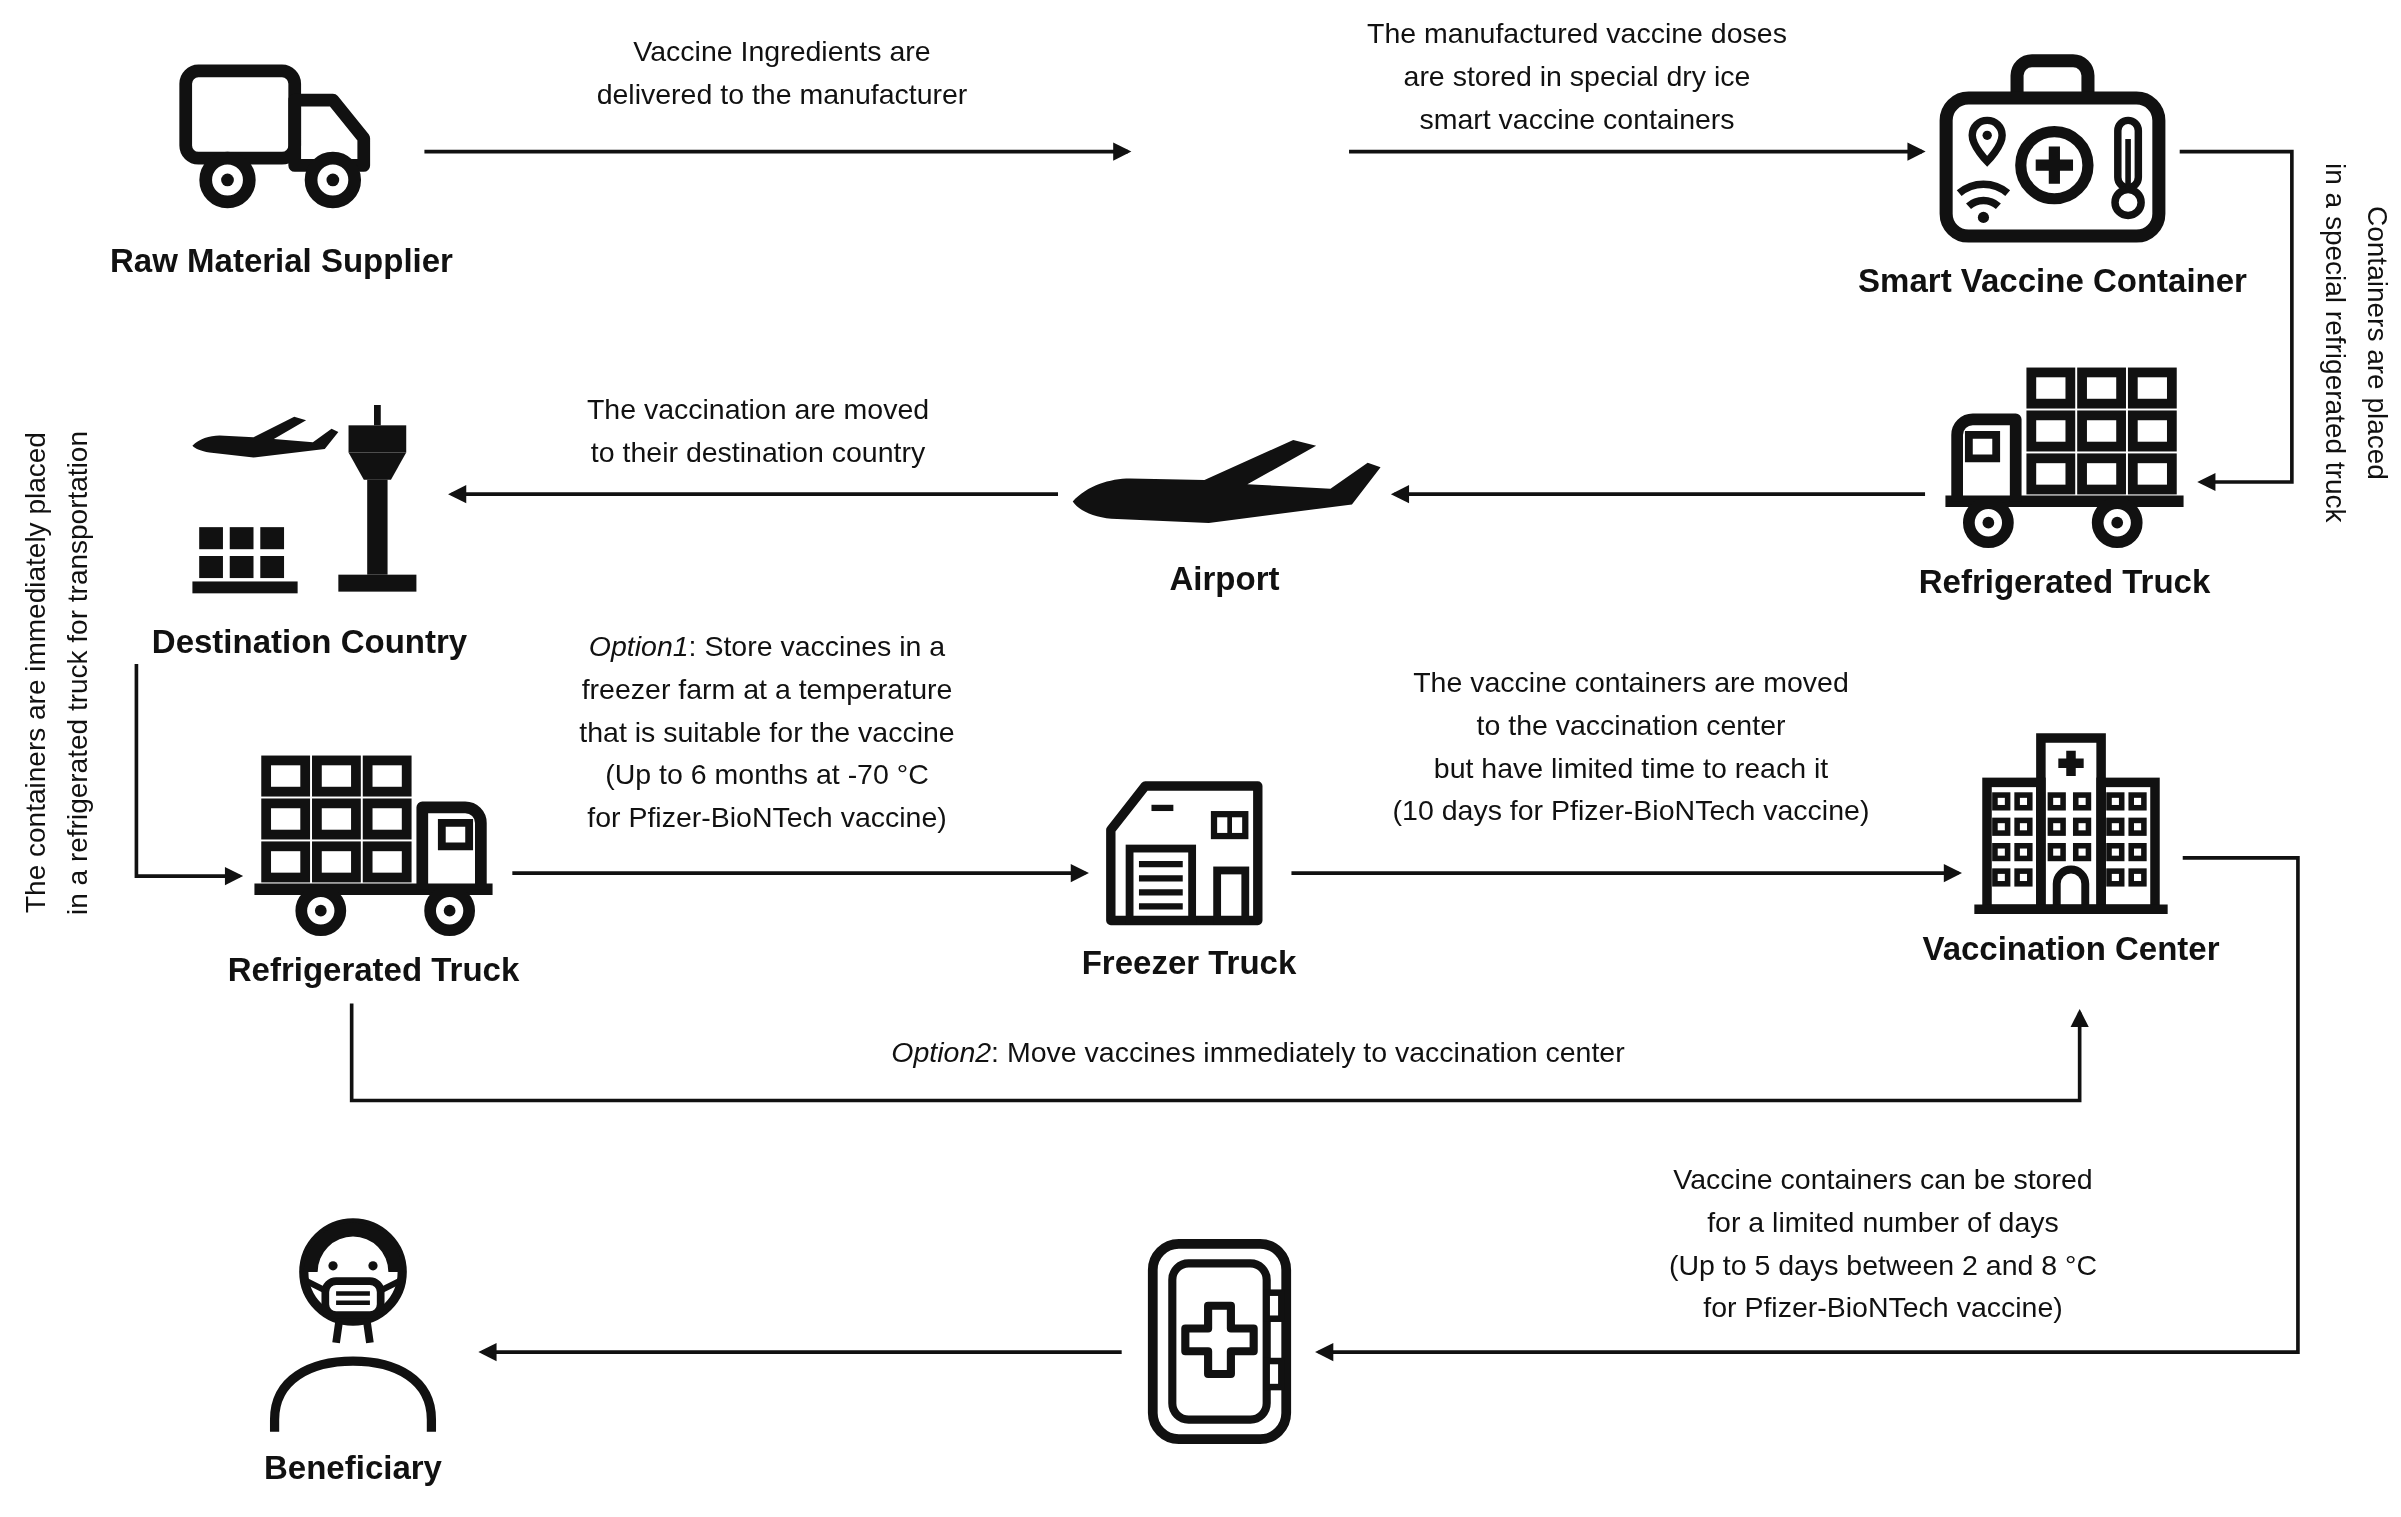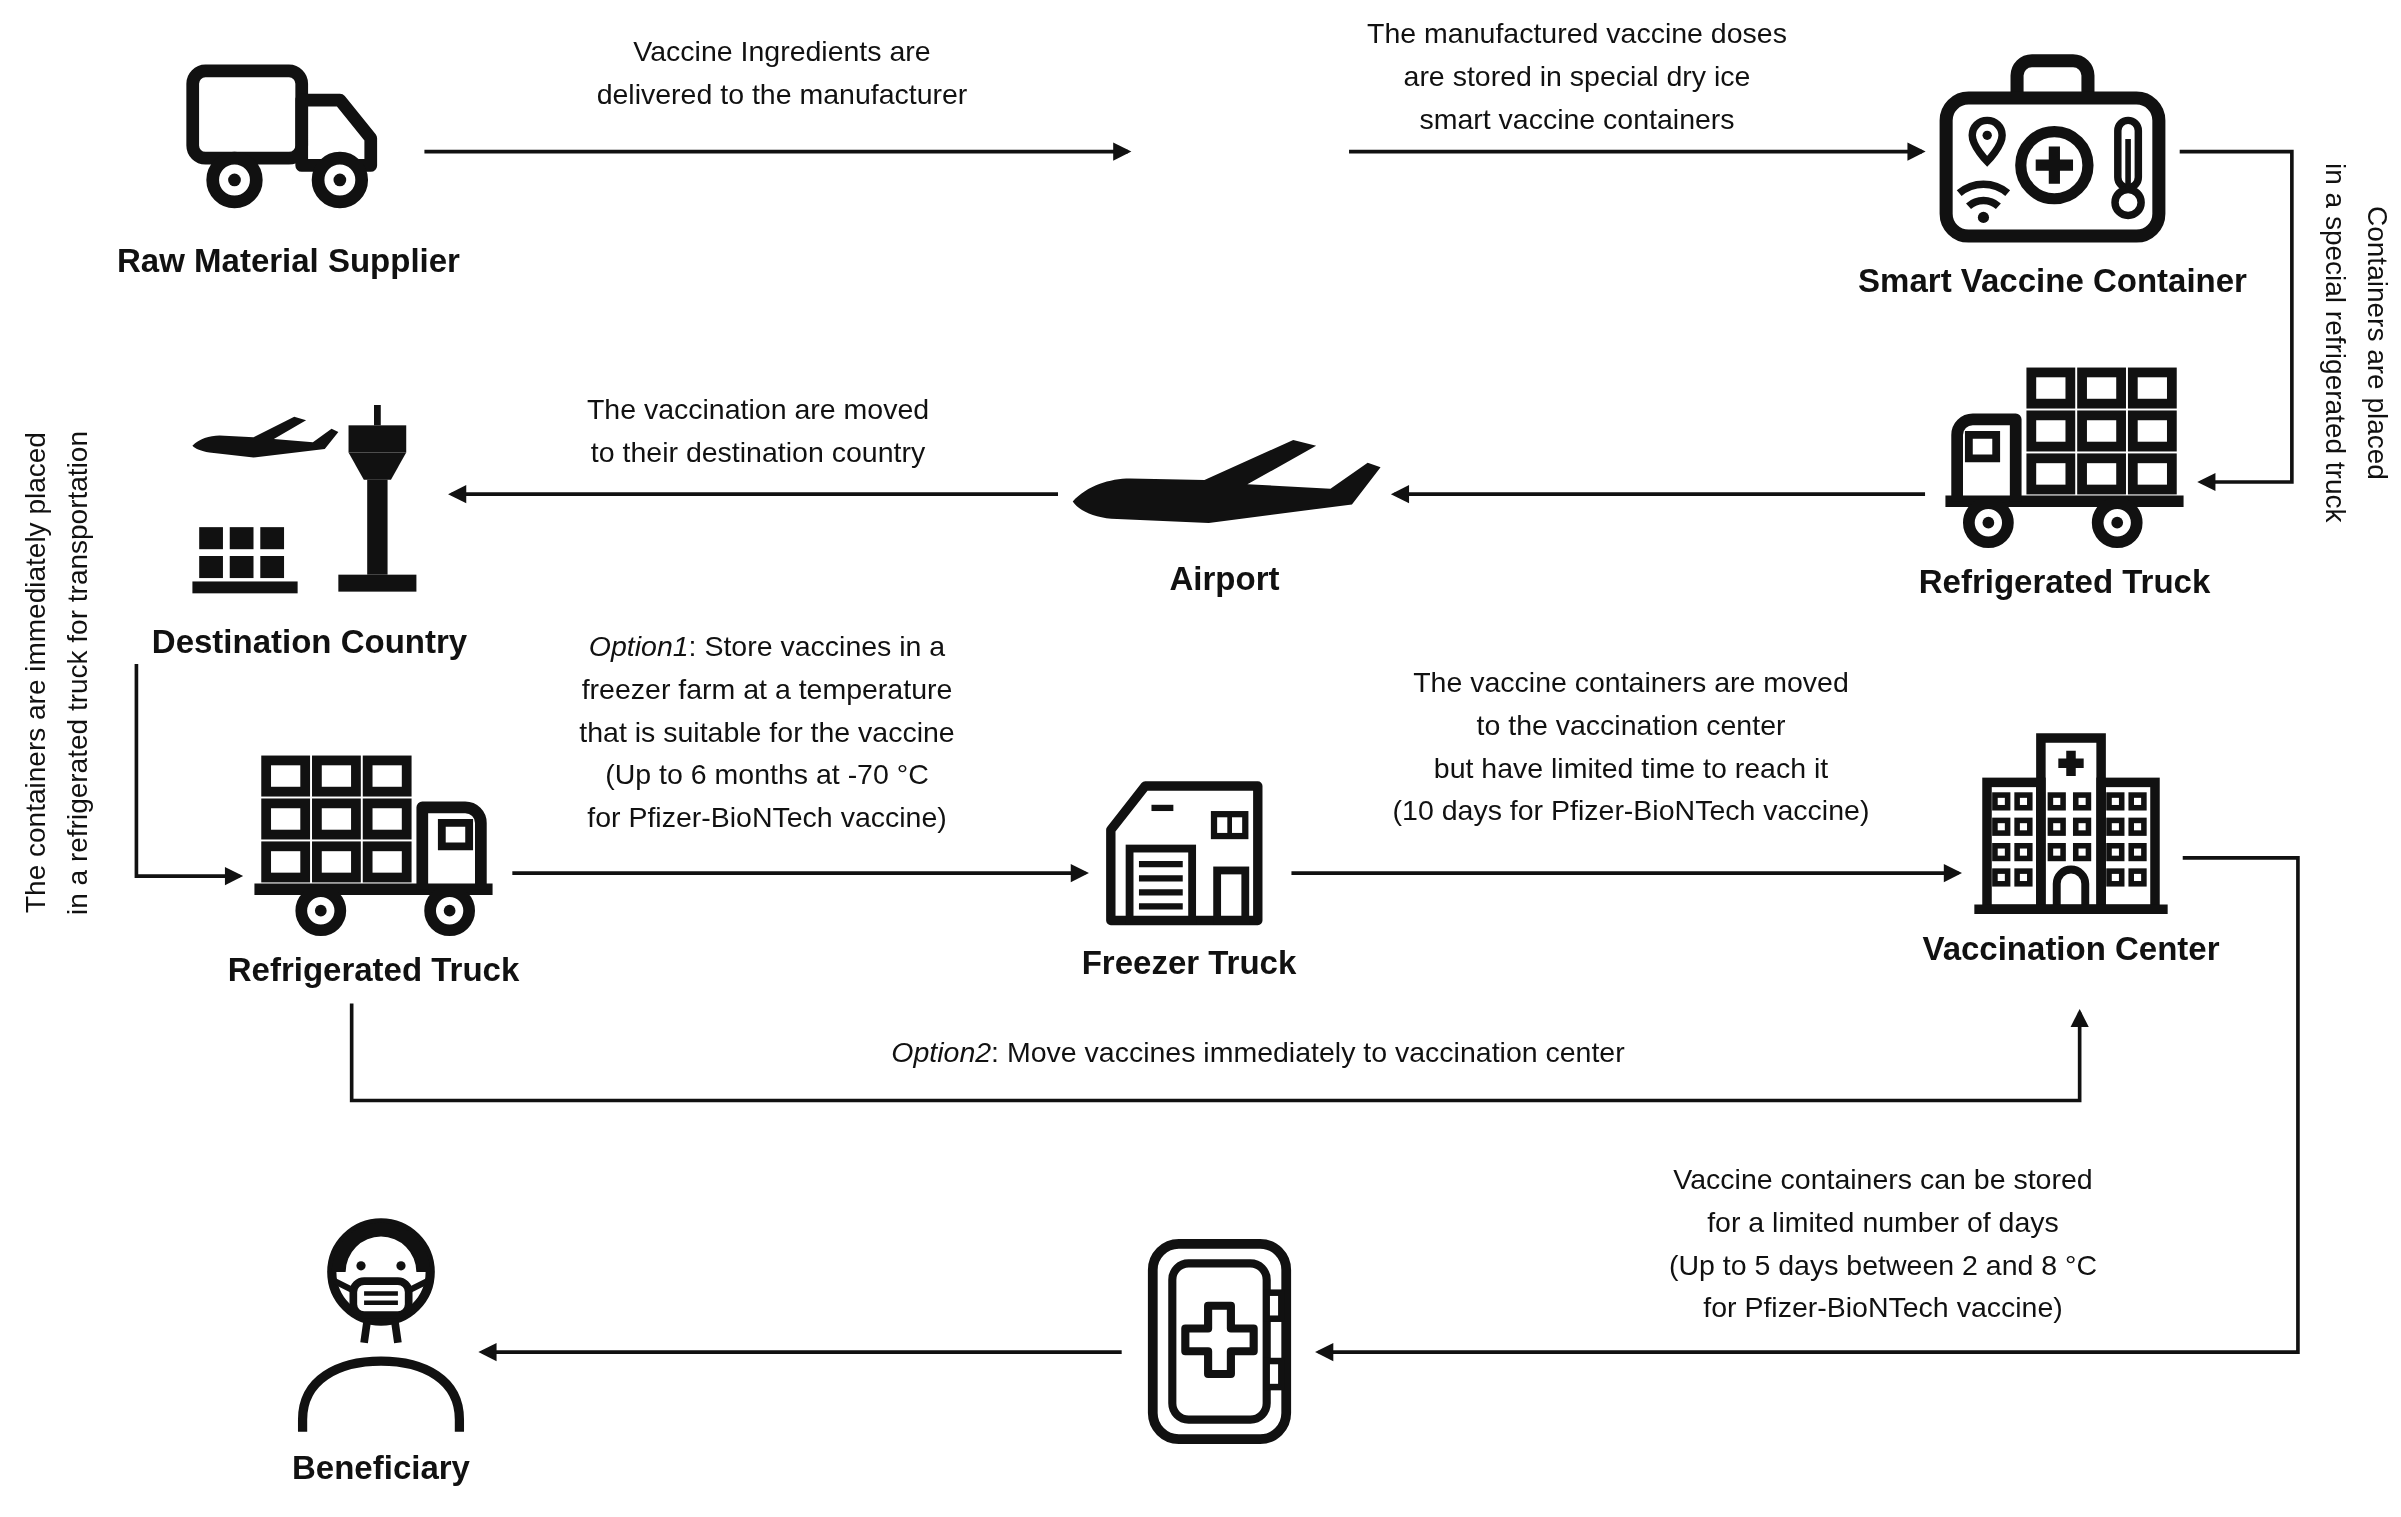--- a/index.html
+++ b/index.html
@@ -45,21 +45,21 @@
       <path d="M1745 815 H745" marker-end="url(#ah)"></path>
       <path d="M225 1095 V1445 H395" marker-end="url(#ah)"></path>
       <path d="M845 1440 H1790" marker-end="url(#ah)"></path>
       <path d="M2130 1440 H3230" marker-end="url(#ah)"></path>
       <path d="M580 1655 V1815 H3430 V1670" marker-end="url(#ah)"></path>
       <path d="M3600 1415 H3790 V2230 H2175" marker-end="url(#ah)"></path>
       <path d="M1850 2230 H795" marker-end="url(#ah)"></path>
     </g>
   </svg>
 
-  <div class="node" style="left:155px; top:49px; width:267px">
+  <div class="node" style="left:148px; top:49px; width:267px">
     <svg class="icon" viewBox="0 0 120 100" width="218" height="182">
       <rect x="7" y="12" width="60" height="48" rx="7" fill="none" stroke="#111" stroke-width="7"></rect>
       <path d="M67 28 h21 l17 21 v15 h-38 z" fill="none" stroke="#111" stroke-width="7" stroke-linejoin="round"></path>
       <circle cx="30" cy="72" r="12" fill="#fff" stroke="#111" stroke-width="7"></circle>
       <circle cx="30" cy="72" r="3.5" fill="#111"></circle>
       <circle cx="88" cy="72" r="12" fill="#fff" stroke="#111" stroke-width="7"></circle>
       <circle cx="88" cy="72" r="3.5" fill="#111"></circle>
     </svg>
     <div class="label">Raw Material Supplier</div>
   </div>
@@ -202,21 +202,21 @@
   <div class="node" style="left:1125px; top:1234px; width:188px">
     <svg class="icon" viewBox="0 0 110 132" width="179" height="215">
       <rect x="14" y="6" width="82" height="120" rx="16" fill="none" stroke="#111" stroke-width="6"></rect>
       <rect x="26" y="18" width="58" height="96" rx="10" fill="none" stroke="#111" stroke-width="5"></rect>
       <path d="M48 44 h14 v14 h14 v14 h-14 v14 h-14 v-14 h-14 v-14 h14 z" fill="none" stroke="#111" stroke-width="5" stroke-linejoin="round"></path>
       <rect x="84" y="36" width="9" height="16" fill="#fff" stroke="#111" stroke-width="4"></rect>
       <rect x="84" y="78" width="9" height="16" fill="#fff" stroke="#111" stroke-width="4"></rect>
     </svg>
   </div>
 
-  <div class="node" style="left:272px; top:1192px; width:218px">
+  <div class="node" style="left:244px; top:1192px; width:218px">
     <svg class="icon" viewBox="0 0 130 160" width="200" height="246">
       <circle cx="65" cy="52" r="32" fill="none" stroke="#111" stroke-width="6"></circle>
       <path d="M33 52 a32 32 0 0 1 64 0 h-9 a23 23 0 0 0 -46 0 z" fill="#111"></path>
       <circle cx="52" cy="48" r="3" fill="#111"></circle>
       <circle cx="78" cy="48" r="3" fill="#111"></circle>
       <rect x="47" y="58" width="36" height="22" rx="7" fill="none" stroke="#111" stroke-width="5"></rect>
       <path d="M47 64 L35 58 M83 64 L95 58" stroke="#111" stroke-width="4"></path>
       <path d="M54 66 h22 M54 72 h22" stroke="#111" stroke-width="3"></path>
       <path d="M56 84 L54 98 M74 84 L76 98" stroke="#111" stroke-width="5"></path>
       <path d="M14 156 v-8 c0 -26 23 -38 51 -38 c28 0 51 12 51 38 v8" fill="none" stroke="#111" stroke-width="6"></path>

